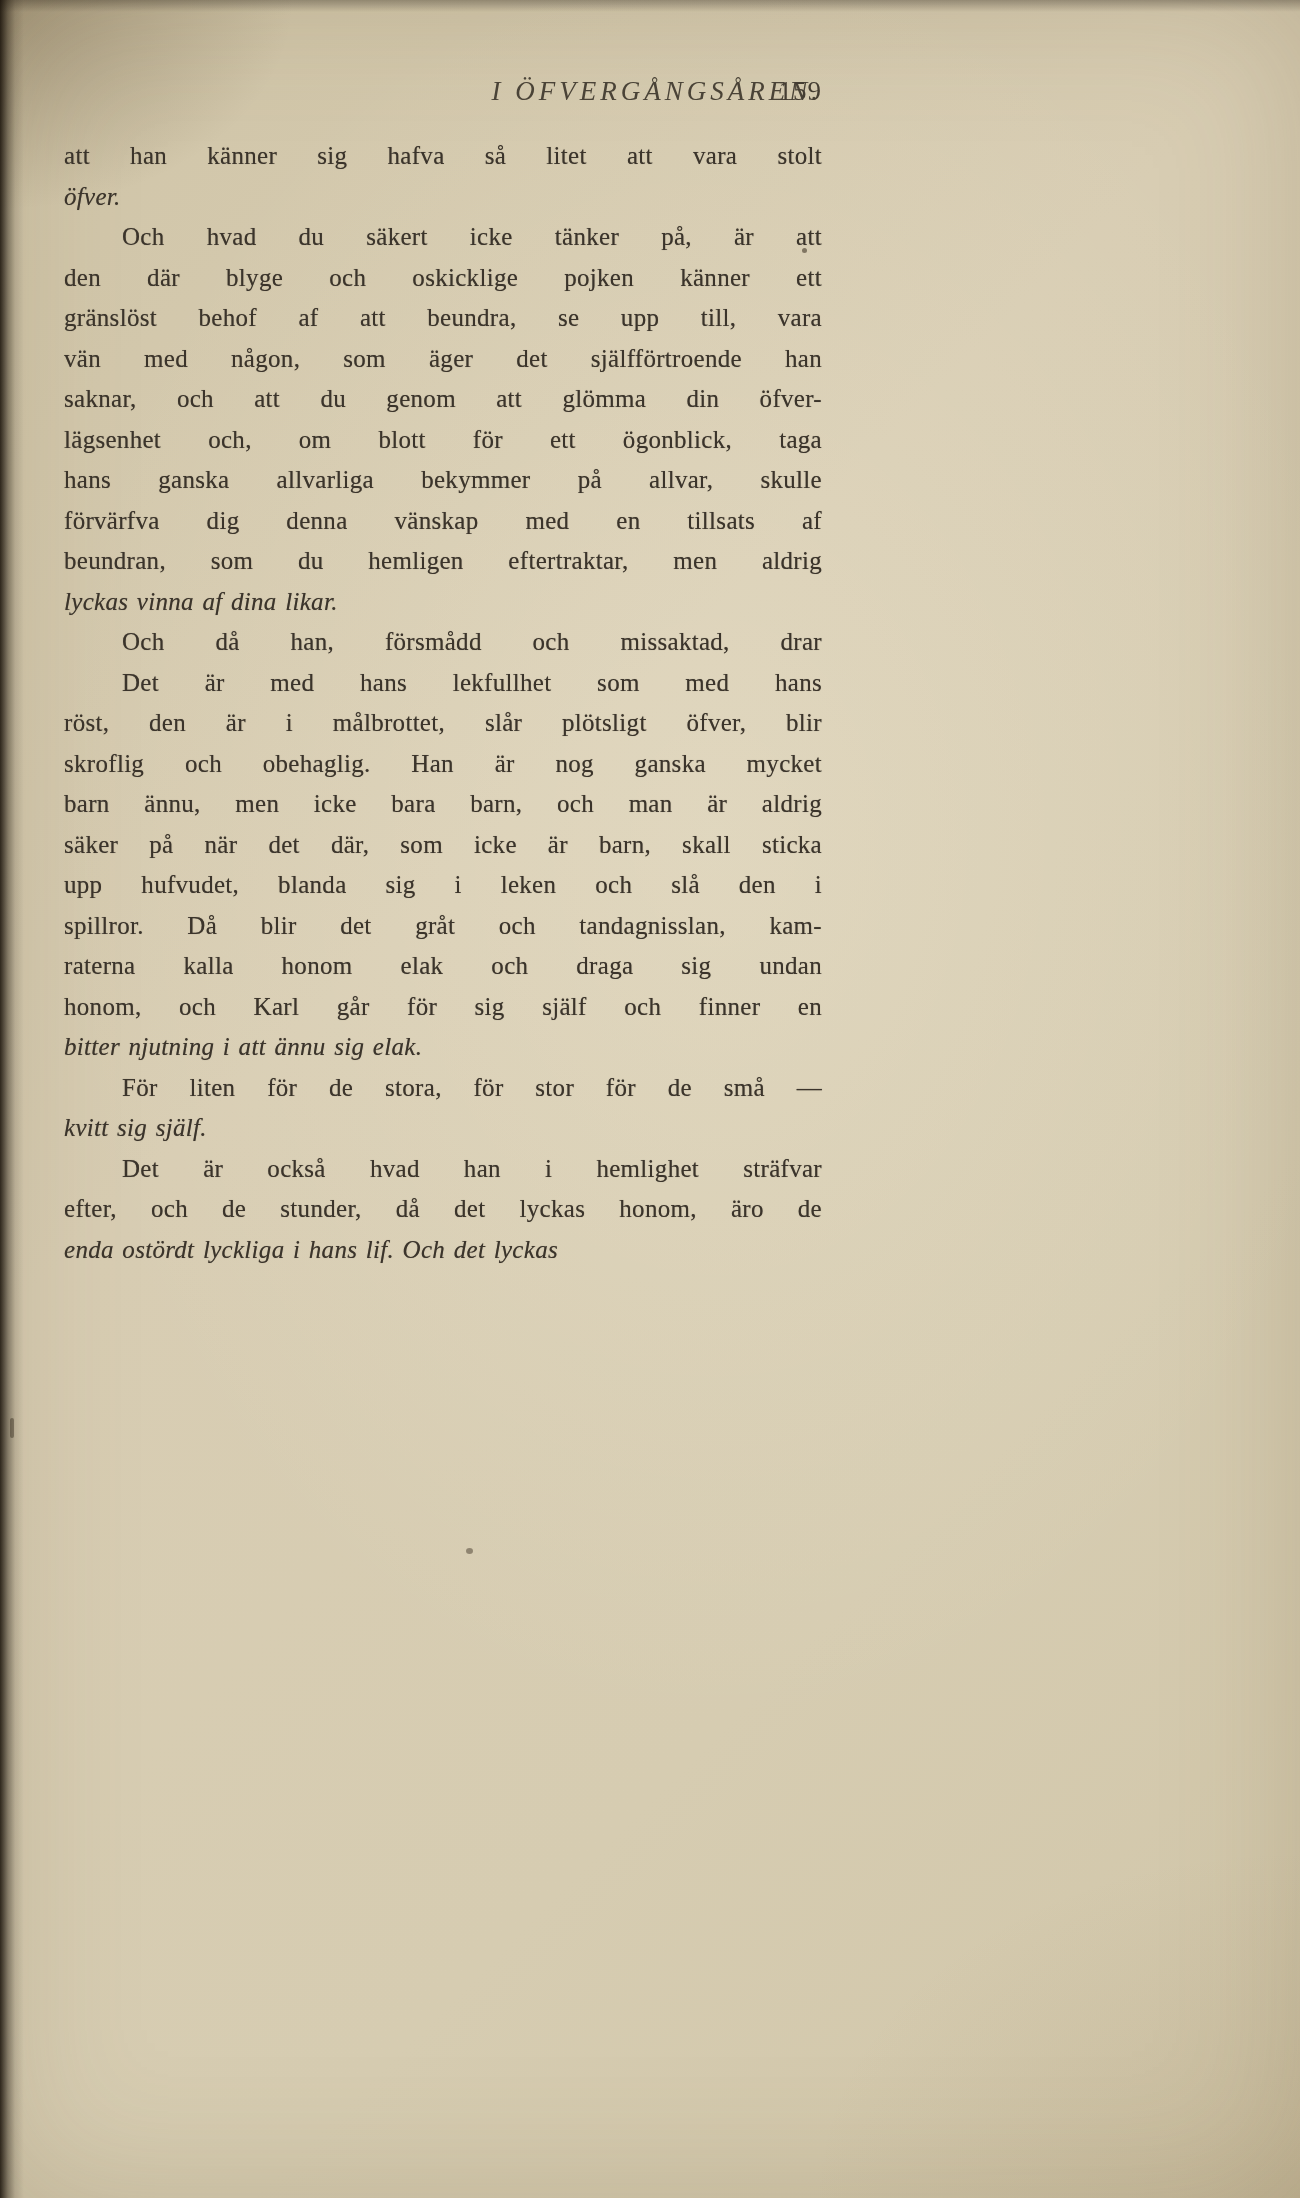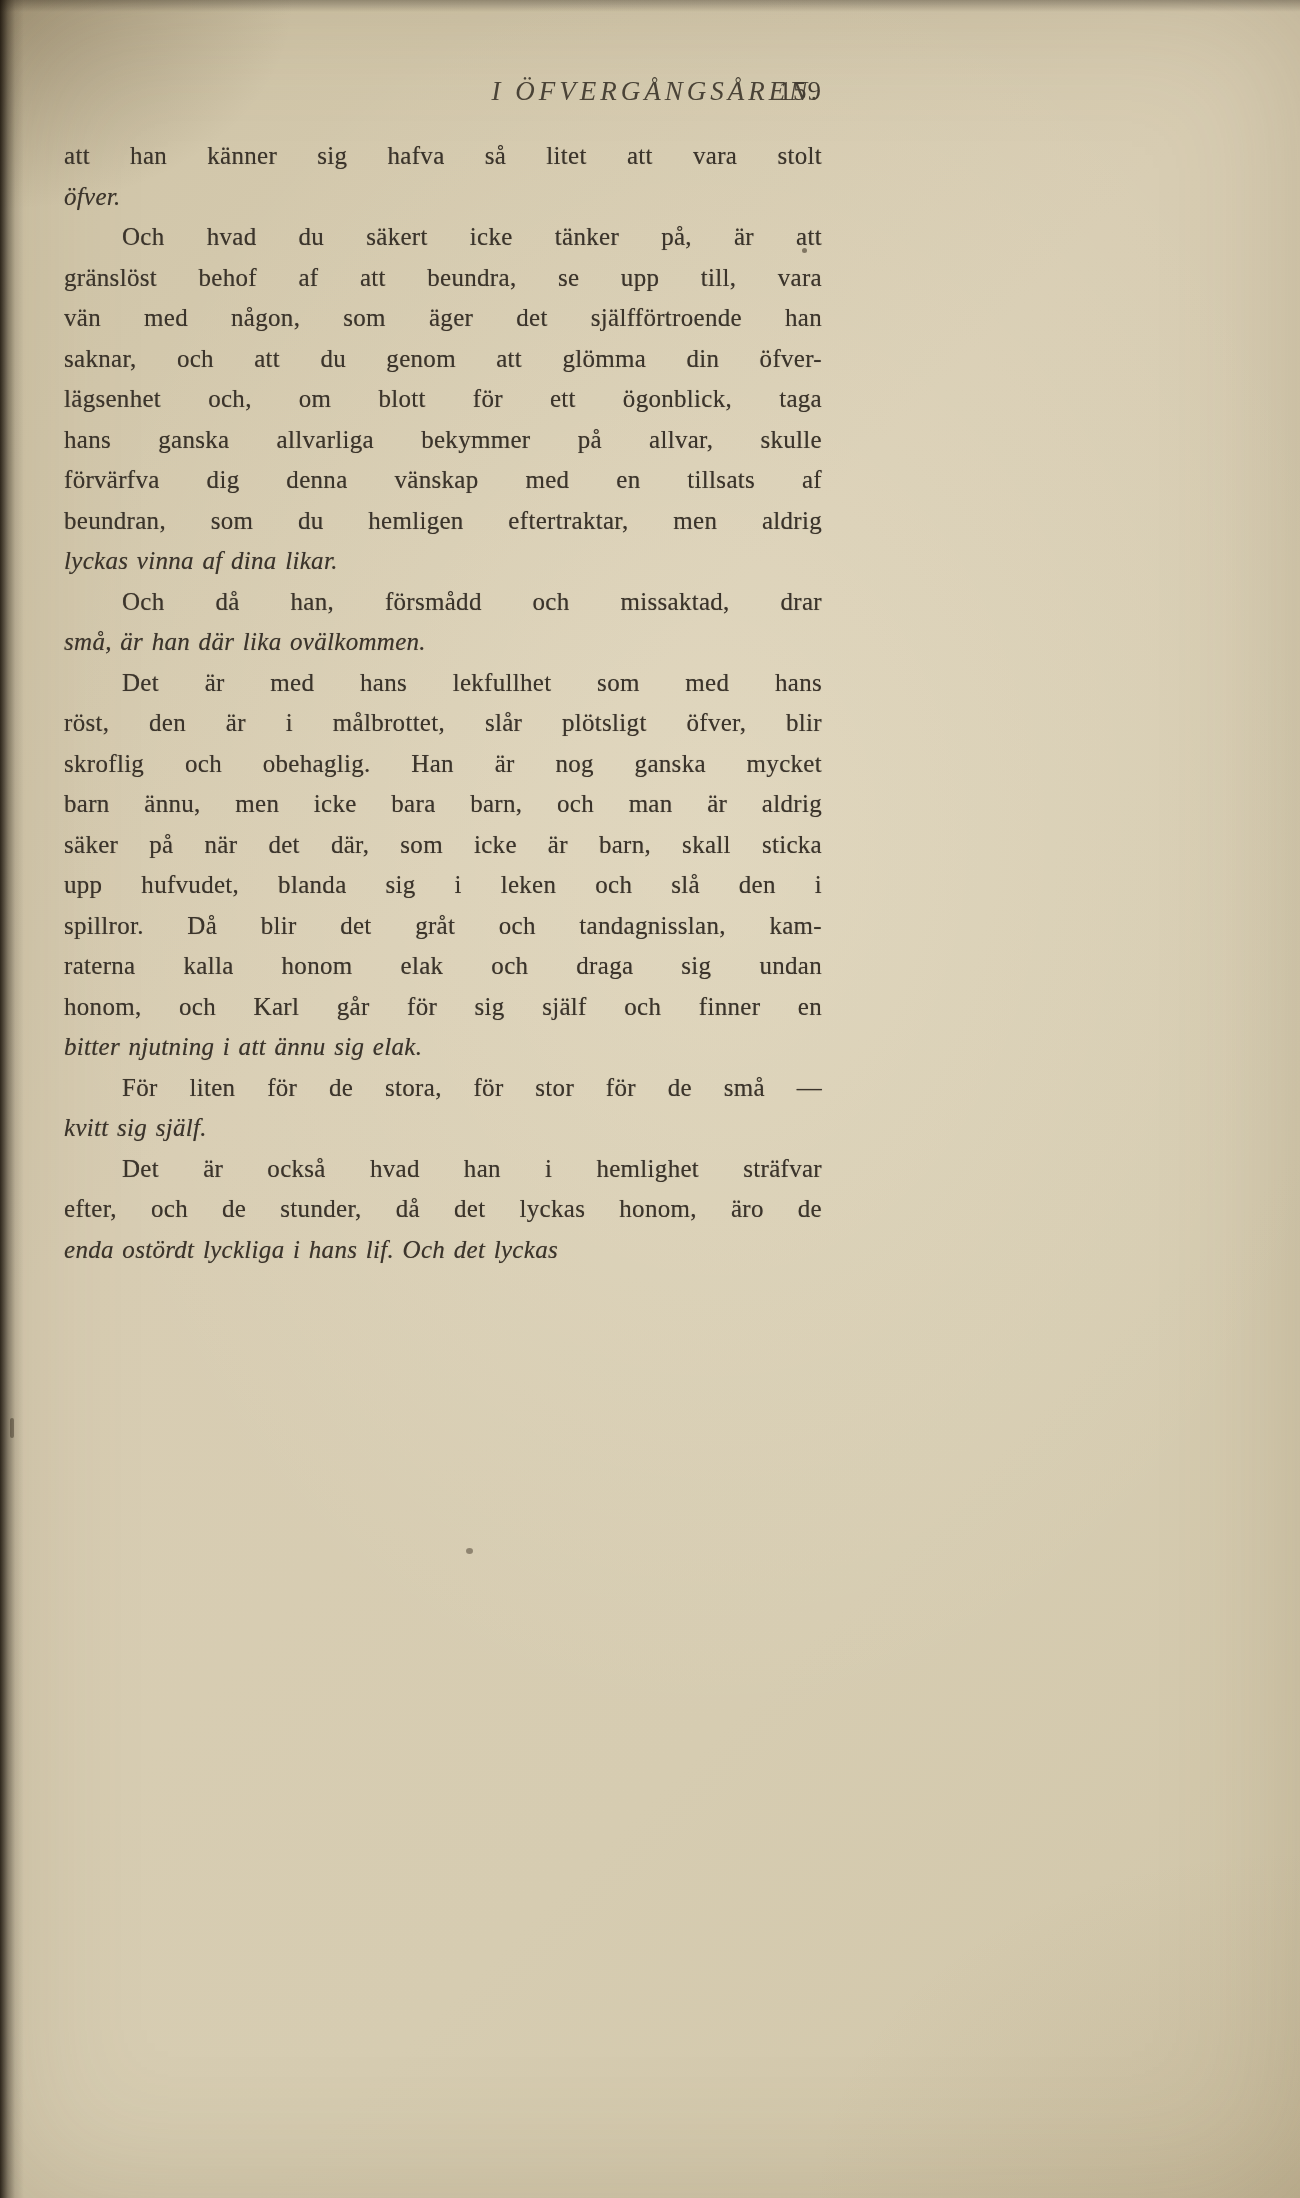--- a/index.html
+++ b/index.html
@@ -99,30 +99,30 @@
 
   <div class="running-header">
     <span class="running-title">I ÖFVERGÅNGSÅREN.</span>
     <span class="page-number">159</span>
   </div>
 
   <div class="text-block">
       <div class="line">att han känner sig hafva så litet att vara stolt</div>
       <div class="line par-end">öfver.</div>
       <div class="line indent">Och hvad du säkert icke tänker på, är att</div>
+      <div class="line">den där blyge och oskicklige pojken känner ett</div>
       <div class="line">gränslöst behof af att beundra, se upp till, vara</div>
       <div class="line">vän med någon, som äger det själfförtroende han</div>
       <div class="line">saknar, och att du genom att glömma din öfver-</div>
       <div class="line">lägsenhet och, om blott för ett ögonblick, taga</div>
       <div class="line">hans ganska allvarliga bekymmer på allvar, skulle</div>
       <div class="line">förvärfva dig denna vänskap med en tillsats af</div>
       <div class="line">beundran, som du hemligen eftertraktar, men aldrig</div>
       <div class="line par-end">lyckas vinna af dina likar.</div>
       <div class="line indent">Och då han, försmådd och missaktad, drar</div>
-      <div class="line par-end">små, är han där lika ovälkommen.</div>
       <div class="line indent">Det är med hans lekfullhet som med hans</div>
       <div class="line">röst, den är i målbrottet, slår plötsligt öfver, blir</div>
       <div class="line">skroflig och obehaglig.  Han är nog ganska mycket</div>
       <div class="line">barn ännu, men icke bara barn, och man är aldrig</div>
       <div class="line">säker på när det där, som icke är barn, skall sticka</div>
       <div class="line">upp hufvudet, blanda sig i leken och slå den i</div>
       <div class="line">spillror.  Då blir det gråt och tandagnisslan, kam-</div>
       <div class="line">raterna kalla honom elak och draga sig undan</div>
       <div class="line">honom, och Karl går för sig själf och finner en</div>
       <div class="line par-end">bitter njutning i att ännu sig elak.</div>

